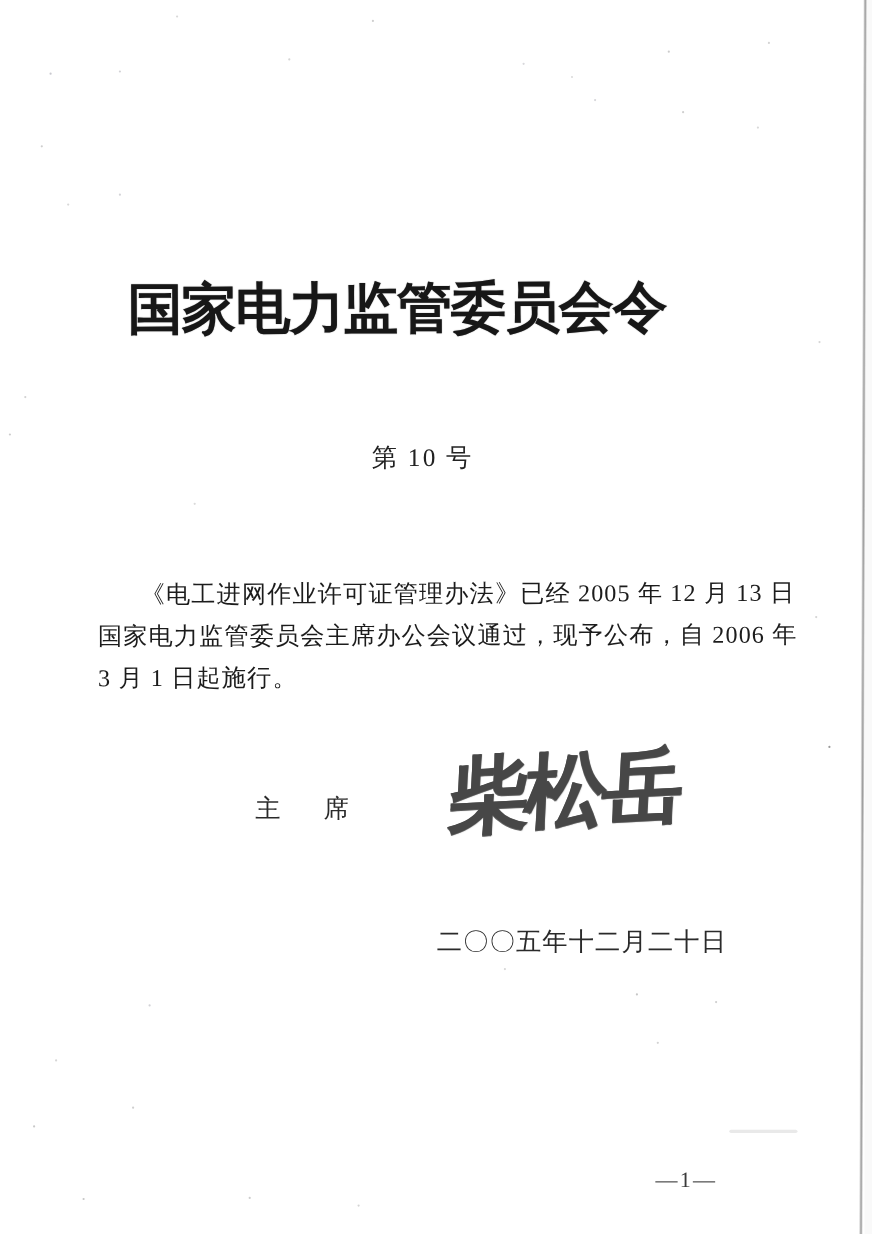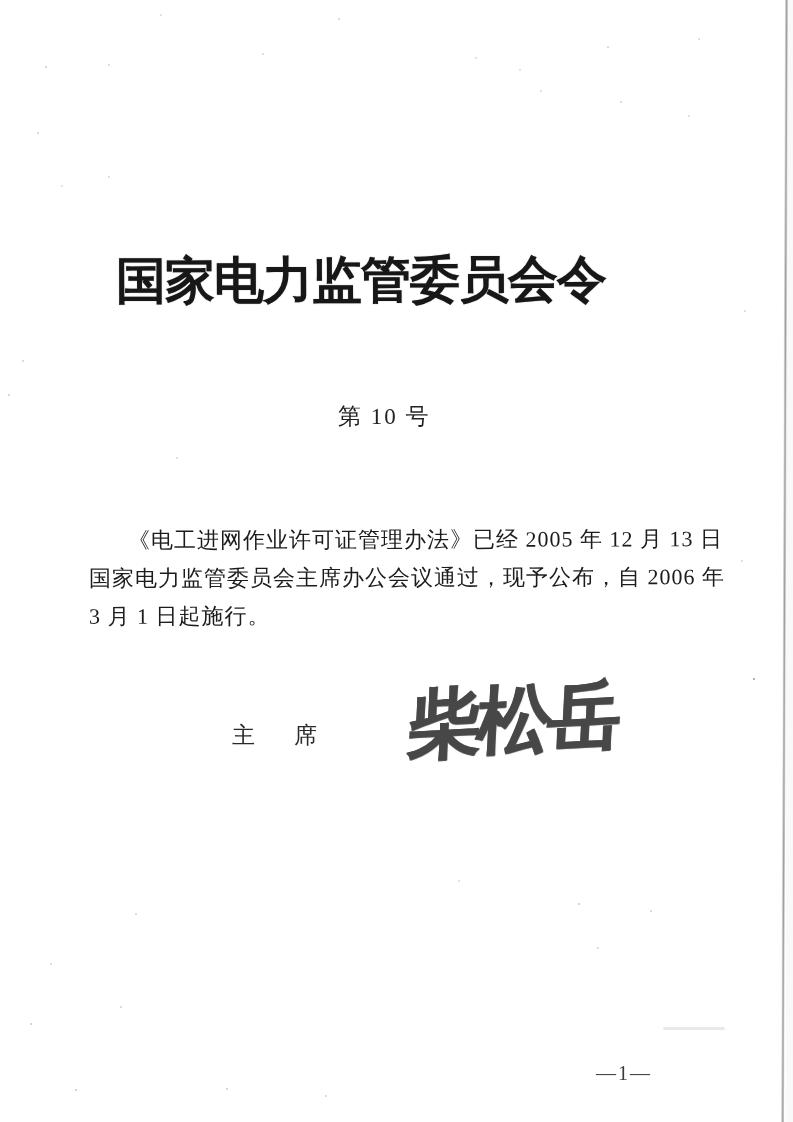--- a/index.html
+++ b/index.html
@@ -176,20 +176,21 @@
   </div>
 
   <div class="sign-row">
     <div class="role">
       <span>主</span>
       <span>席</span>
     </div>
     <div class="signature">柴松岳</div>
   </div>
 
+  <div class="date">二〇〇五年十二月二十日</div>
 
   <div class="page-number">—1—</div>
 
   <div class="edge-margin"></div>
   <div class="page-edge"></div>
   <div class="speckles"></div>
   <div class="smudge"></div>
 
 </div>
 

